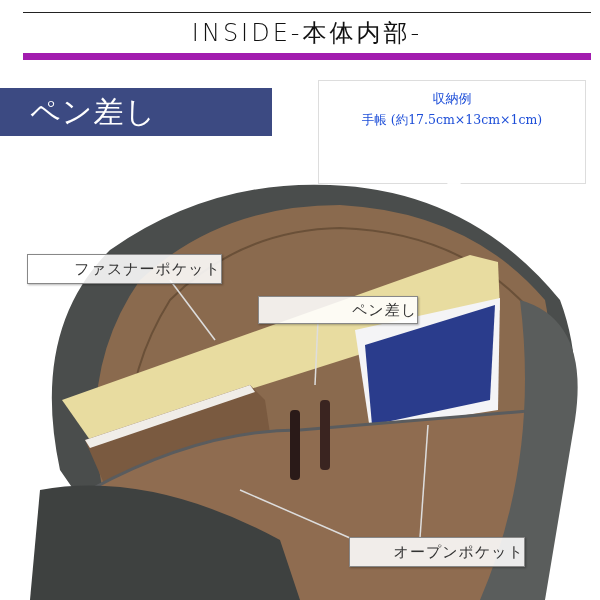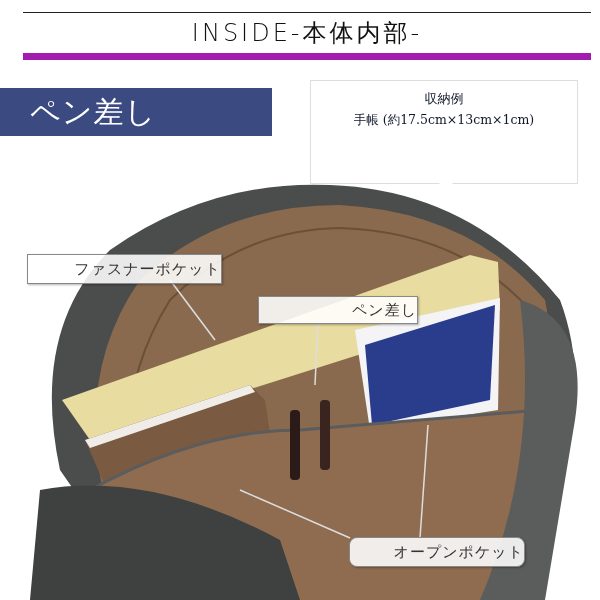--- a/index.html
+++ b/index.html
@@ -3,21 +3,21 @@
 <meta charset="utf-8">
 <style>
   * { box-sizing: border-box; margin: 0; padding: 0; }
   body { width: 600px; height: 600px; background: #fff; position: relative; overflow: hidden; font-family: "DejaVu Sans", sans-serif; }
   .header { position: absolute; left: 0; top: 12px; width: 568px; height: 48px; border-top: 1px solid #222; border-bottom: 7px solid #a21caf; display: flex; align-items: center; justify-content: center; margin-left: 23px; }
   .header span { font-size: 24px; letter-spacing: 3px; color: #111; font-weight: 300; }
   .photo { position: absolute; left: 0; top: 78px; width: 600px; height: 522px; overflow: hidden; background: #fff; }
   .photo svg { display: block; }
   .side-label { position: absolute; left: 0; top: 88px; width: 272px; height: 48px; background: #3c4a82; display: flex; align-items: center; padding-left: 30px; }
   .side-label span { color: #fff; font-size: 30px; letter-spacing: 1px; }
-  .examples { position: absolute; left: 310px; top: 80px; width: 268px; height: 104px; background: rgba(255,255,255,0.95); border: 1px solid #ddd; text-align: center; font-family: "DejaVu Serif", serif; color: #0f172a; font-size: 12.5px; line-height: 19px; padding-top: 8px; }
+  .examples { position: absolute; left: 318px; top: 80px; width: 268px; height: 104px; background: rgba(255,255,255,0.95); border: 1px solid #ddd; text-align: center; font-family: "DejaVu Serif", serif; color: #1d4ed8; font-size: 12.5px; line-height: 19px; padding-top: 8px; }
   .examples .title { font-size: 13px; margin-bottom: 2px; }
   .examples::after { content: ""; position: absolute; left: 128px; bottom: -9px; border-left: 7px solid transparent; border-right: 7px solid transparent; border-top: 9px solid rgba(255,255,255,0.95); }
   .callout { position: absolute; background: rgba(255,255,255,0.88); border: 1px solid #888; box-shadow: 1px 1px 2px rgba(0,0,0,0.3); color: #333; font-size: 15px; display: flex; align-items: center; justify-content: flex-end; letter-spacing: 1px; }
 </style>
 </head>
 <body>
 
 <div class="header">
   <span>INSIDE-本体内部-</span>
 </div>
@@ -63,15 +63,15 @@
   <div class="title">収納例</div>
   <div>手帳 (約17.5cm×13cm×1cm)</div>
 </div>
 
 <div class="callout" style="left:27px;top:254px;width:195px;height:30px;">
   <span>ファスナーポケット</span>
 </div>
 <div class="callout" style="left:258px;top:296px;width:160px;height:28px;">
   <span>ペン差し</span>
 </div>
-<div class="callout" style="left:349px;top:537px;width:176px;height:30px;border-radius:8px;">
+<div class="callout" style="left:349px;top:537px;width:176px;height:30px;">
   <span>オープンポケット</span>
 </div>
 
 </body></html>

